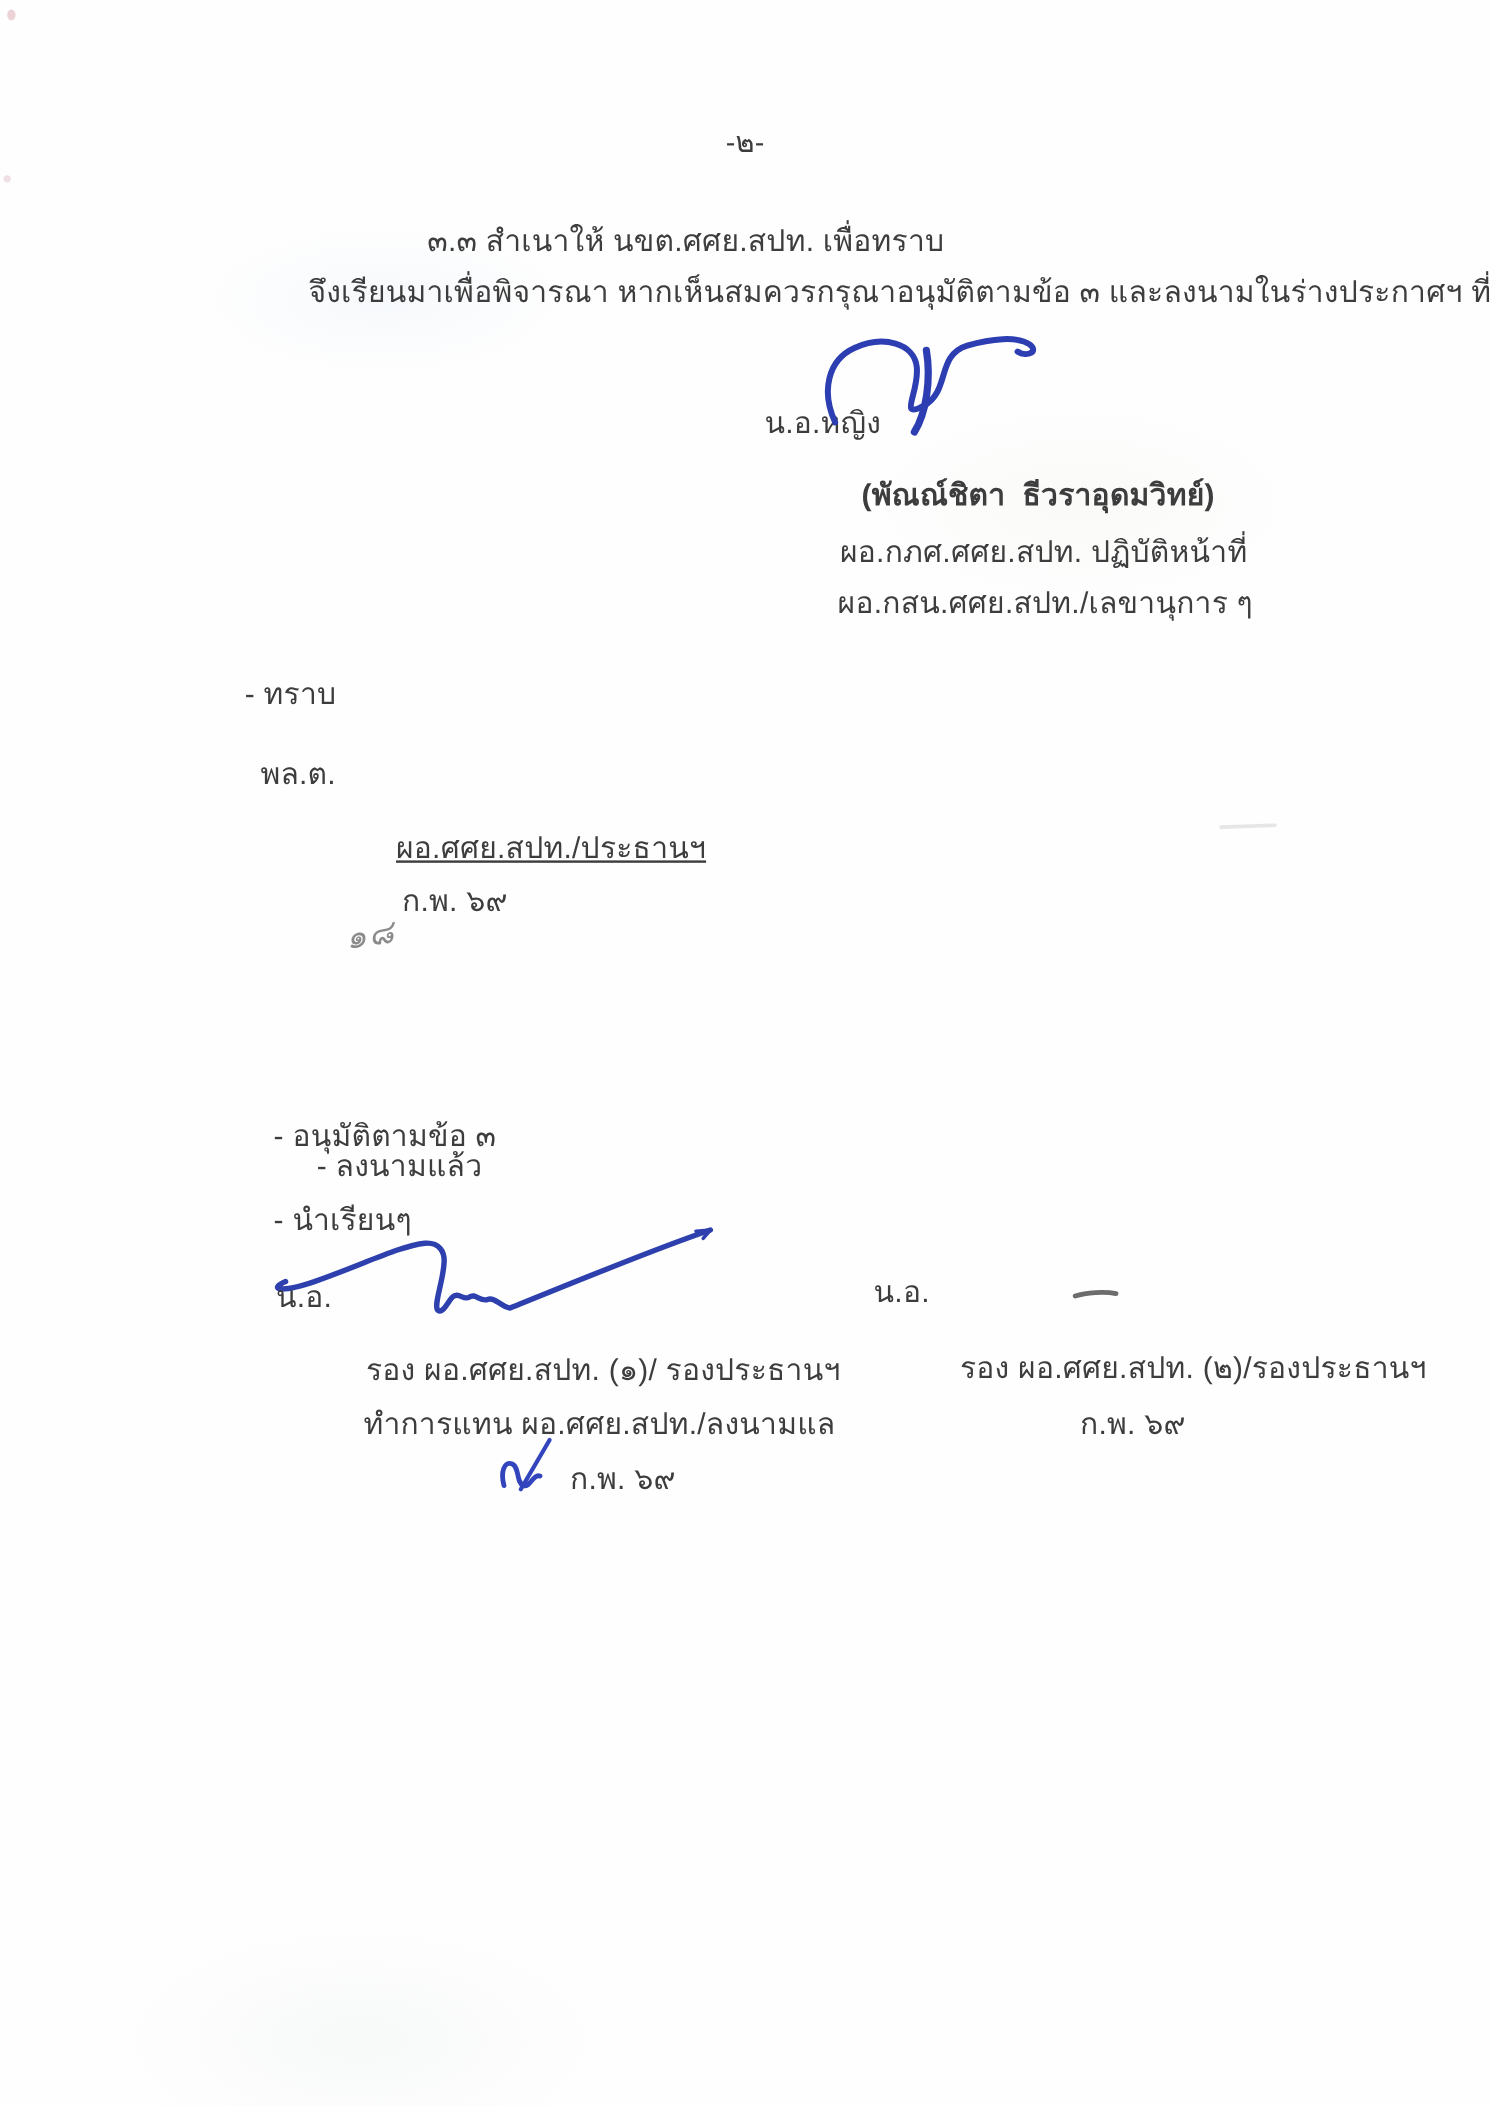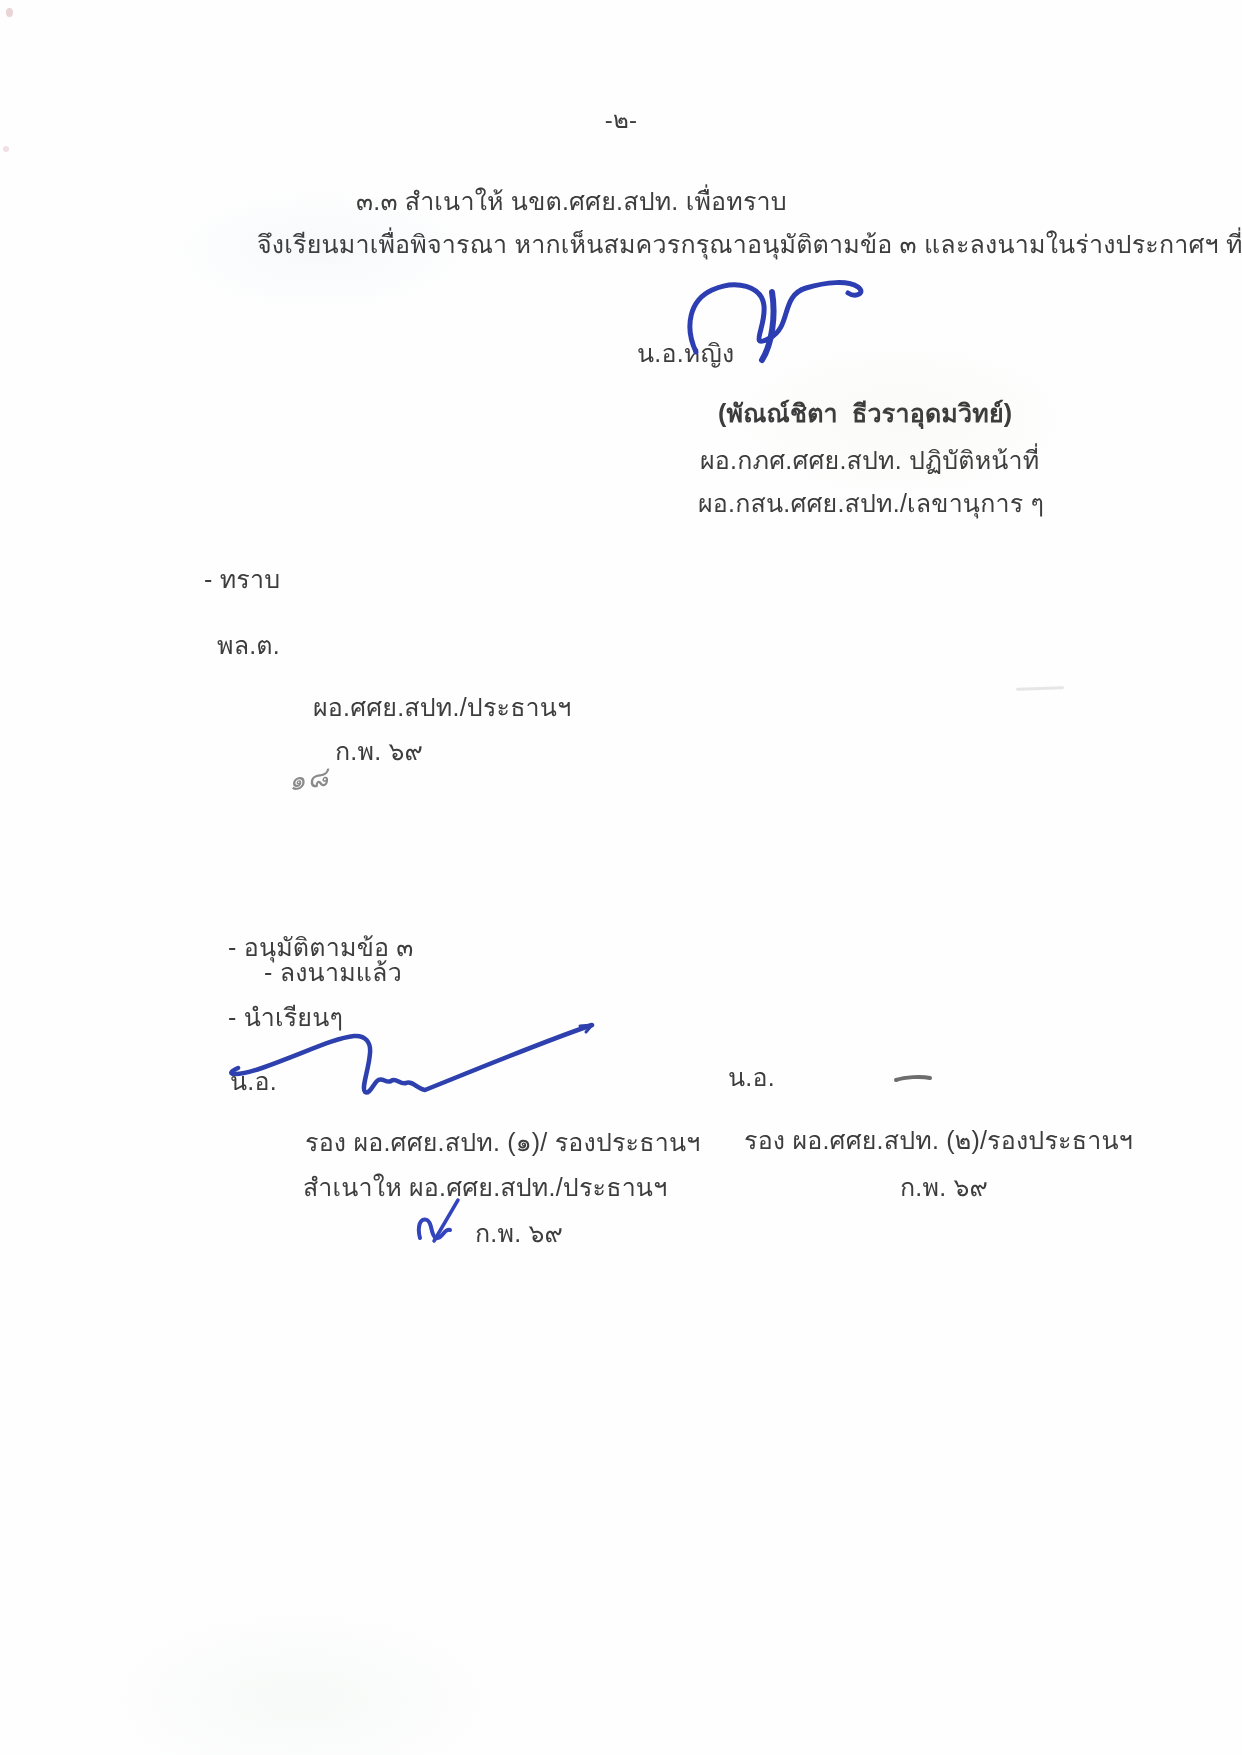--- a/index.html
+++ b/index.html
@@ -52,21 +52,21 @@
     <path d="M94 30 C 98 54 94 82 84 98" stroke-width="6"></path>
   </g>
 </svg>
 
 <div class="t" style="left:718px;top:398px;font-weight:bold;">(พัณณ์ชิตา  ธีวราอุดมวิทย์)</div>
 <div class="t" style="left:700px;top:445px;">ผอ.กภศ.ศศย.สปท. ปฏิบัติหน้าที่</div>
 <div class="t" style="left:698px;top:488px;">ผอ.กสน.ศศย.สปท./เลขานุการ ๆ</div>
 
 <div class="t" style="left:192px;top:564px;margin-left:12px;">- ทราบ</div>
 <div class="t" style="left:201px;top:630px;margin-left:16px;">พล.ต.</div>
-<div class="t" style="left:313px;top:692px;">ผอ.ศศย.สปท./ประธานฯ</div>
+<div class="t" style="left:330px;top:692px;text-decoration:underline;">ผอ.ศศย.สปท./ประธานฯ</div>
 <div class="t" style="left:335px;top:736px;">ก.พ. ๖๙</div>
 <div class="t hand-gray" style="left:288px;top:763px;">๑๘</div>
 
 <div class="t" style="left:228px;top:912px;margin-top:20px;">- อนุมัติตามข้อ ๓</div>
 <div class="t" style="left:228px;top:957px;margin-left:36px;">- ลงนามแล้ว</div>
 <div class="t" style="left:228px;top:1002px;">- นำเรียนๆ</div>
 
 <svg width="390" height="90" style="left:218px;top:1012px;" viewBox="0 0 390 90">
   <g fill="none" stroke="#2e40ae" stroke-linecap="round" stroke-linejoin="round">
     <path d="M20 56 C 6 62 14 66 44 56 C 84 42 116 26 136 24 C 148 23 153 31 152 41 C 151 57 143 76 147 80 C 151 83 155 73 159 69 C 164 64 168 72 173 69 C 178 65 182 73 188 71 C 194 68 199 77 207 78 C 252 60 324 30 374 13" stroke-width="4.5"></path>
@@ -75,25 +75,25 @@
 </svg>
 
 <div class="t" style="left:230px;top:1066px;">น.อ.</div>
 <div class="t" style="left:728px;top:1062px;">น.อ.</div>
 
 <svg width="40" height="14" style="left:893px;top:1072px;" viewBox="0 0 40 14">
   <path d="M3 8 C 12 5 28 4 37 6" fill="none" stroke="#6d6d6d" stroke-width="4" stroke-linecap="round"></path>
 </svg>
 
 <div class="t" style="left:305px;top:1127px;">รอง ผอ.ศศย.สปท. (๑)/ รองประธานฯ</div>
-<div class="t" style="left:303px;top:1172px;">สำเนาให ผอ.ศศย.สปท./ประธานฯ</div>
+<div class="t" style="left:303px;top:1172px;">ทำการแทน ผอ.ศศย.สปท./ลงนามแล</div>
 
 <svg width="60" height="60" style="left:410px;top:1193px;" viewBox="0 0 60 60">
   <g fill="none" stroke="#3245bd" stroke-linecap="round" stroke-linejoin="round">
     <path d="M10 45 C 7 34 10 24 17 27 C 23 30 20 42 26 45 C 32 47 34 35 40 37" stroke-width="4"></path>
     <path d="M48 7 L 24 48" stroke-width="3.5"></path>
   </g>
 </svg>
 
 <div class="t" style="left:475px;top:1218px;">ก.พ. ๖๙</div>
 
-<div class="t" style="left:744px;top:1125px;text-align:center;">รอง ผอ.ศศย.สปท. (๒)/รองประธานฯ</div>
+<div class="t" style="left:800px;top:1125px;text-align:center;">รอง ผอ.ศศย.สปท. (๒)/รองประธานฯ</div>
 <div class="t" style="left:900px;top:1172px;">ก.พ. ๖๙</div>
 
 </body></html>

